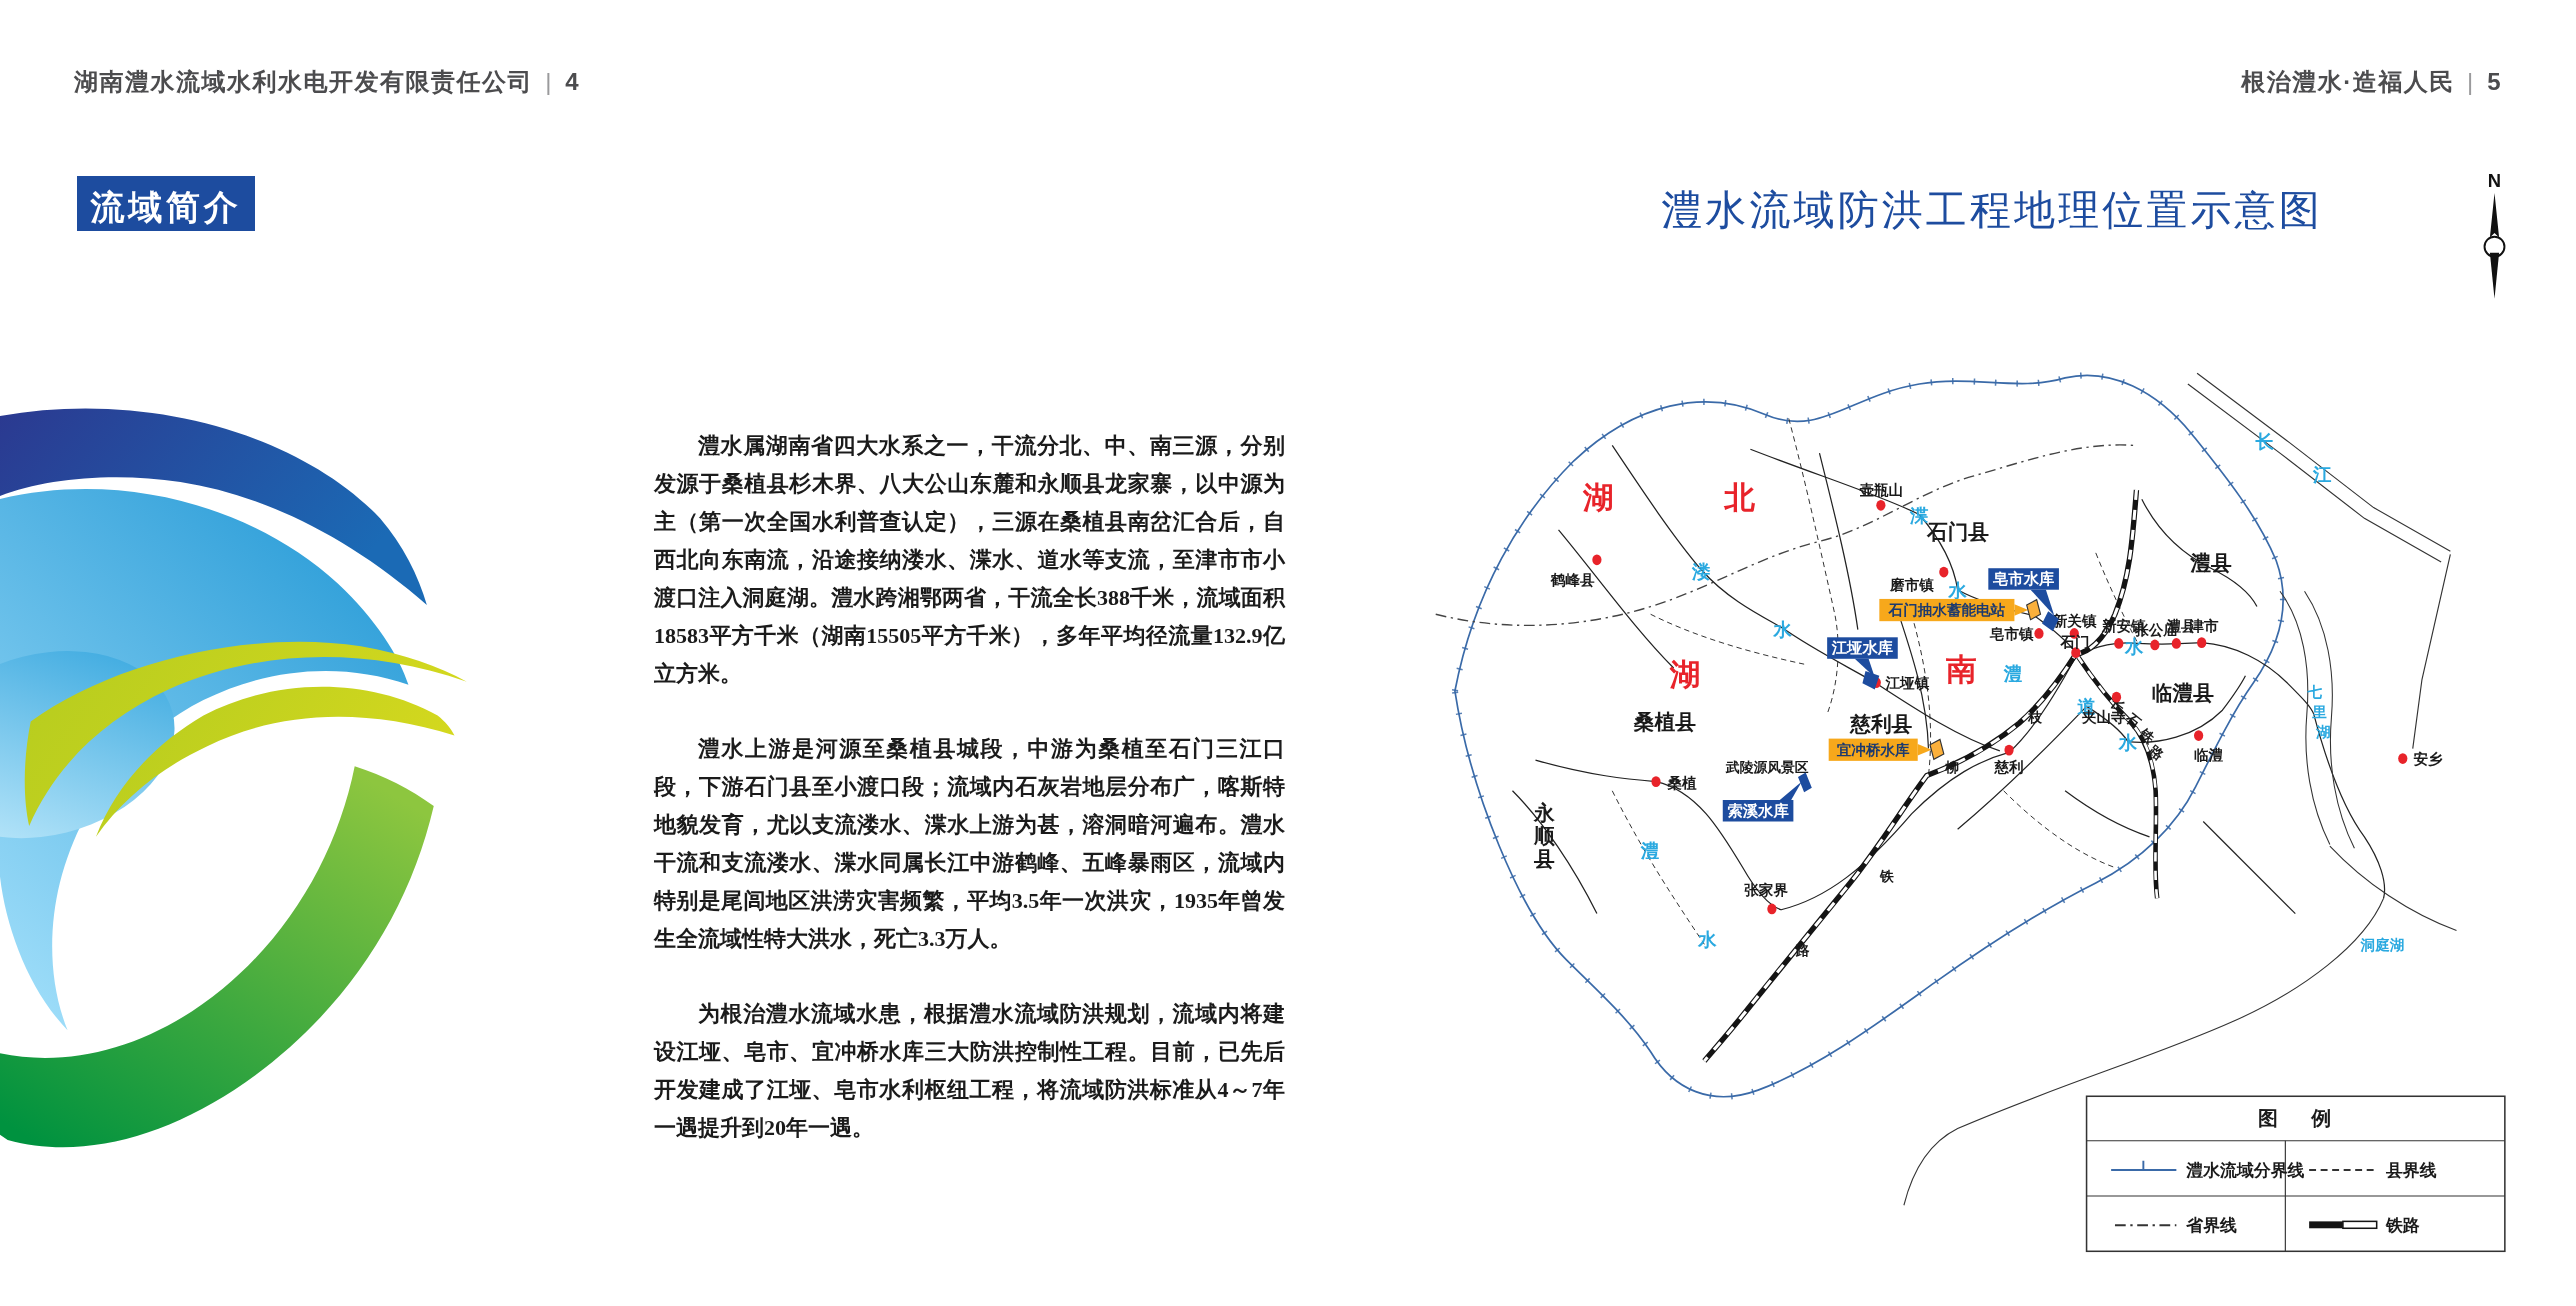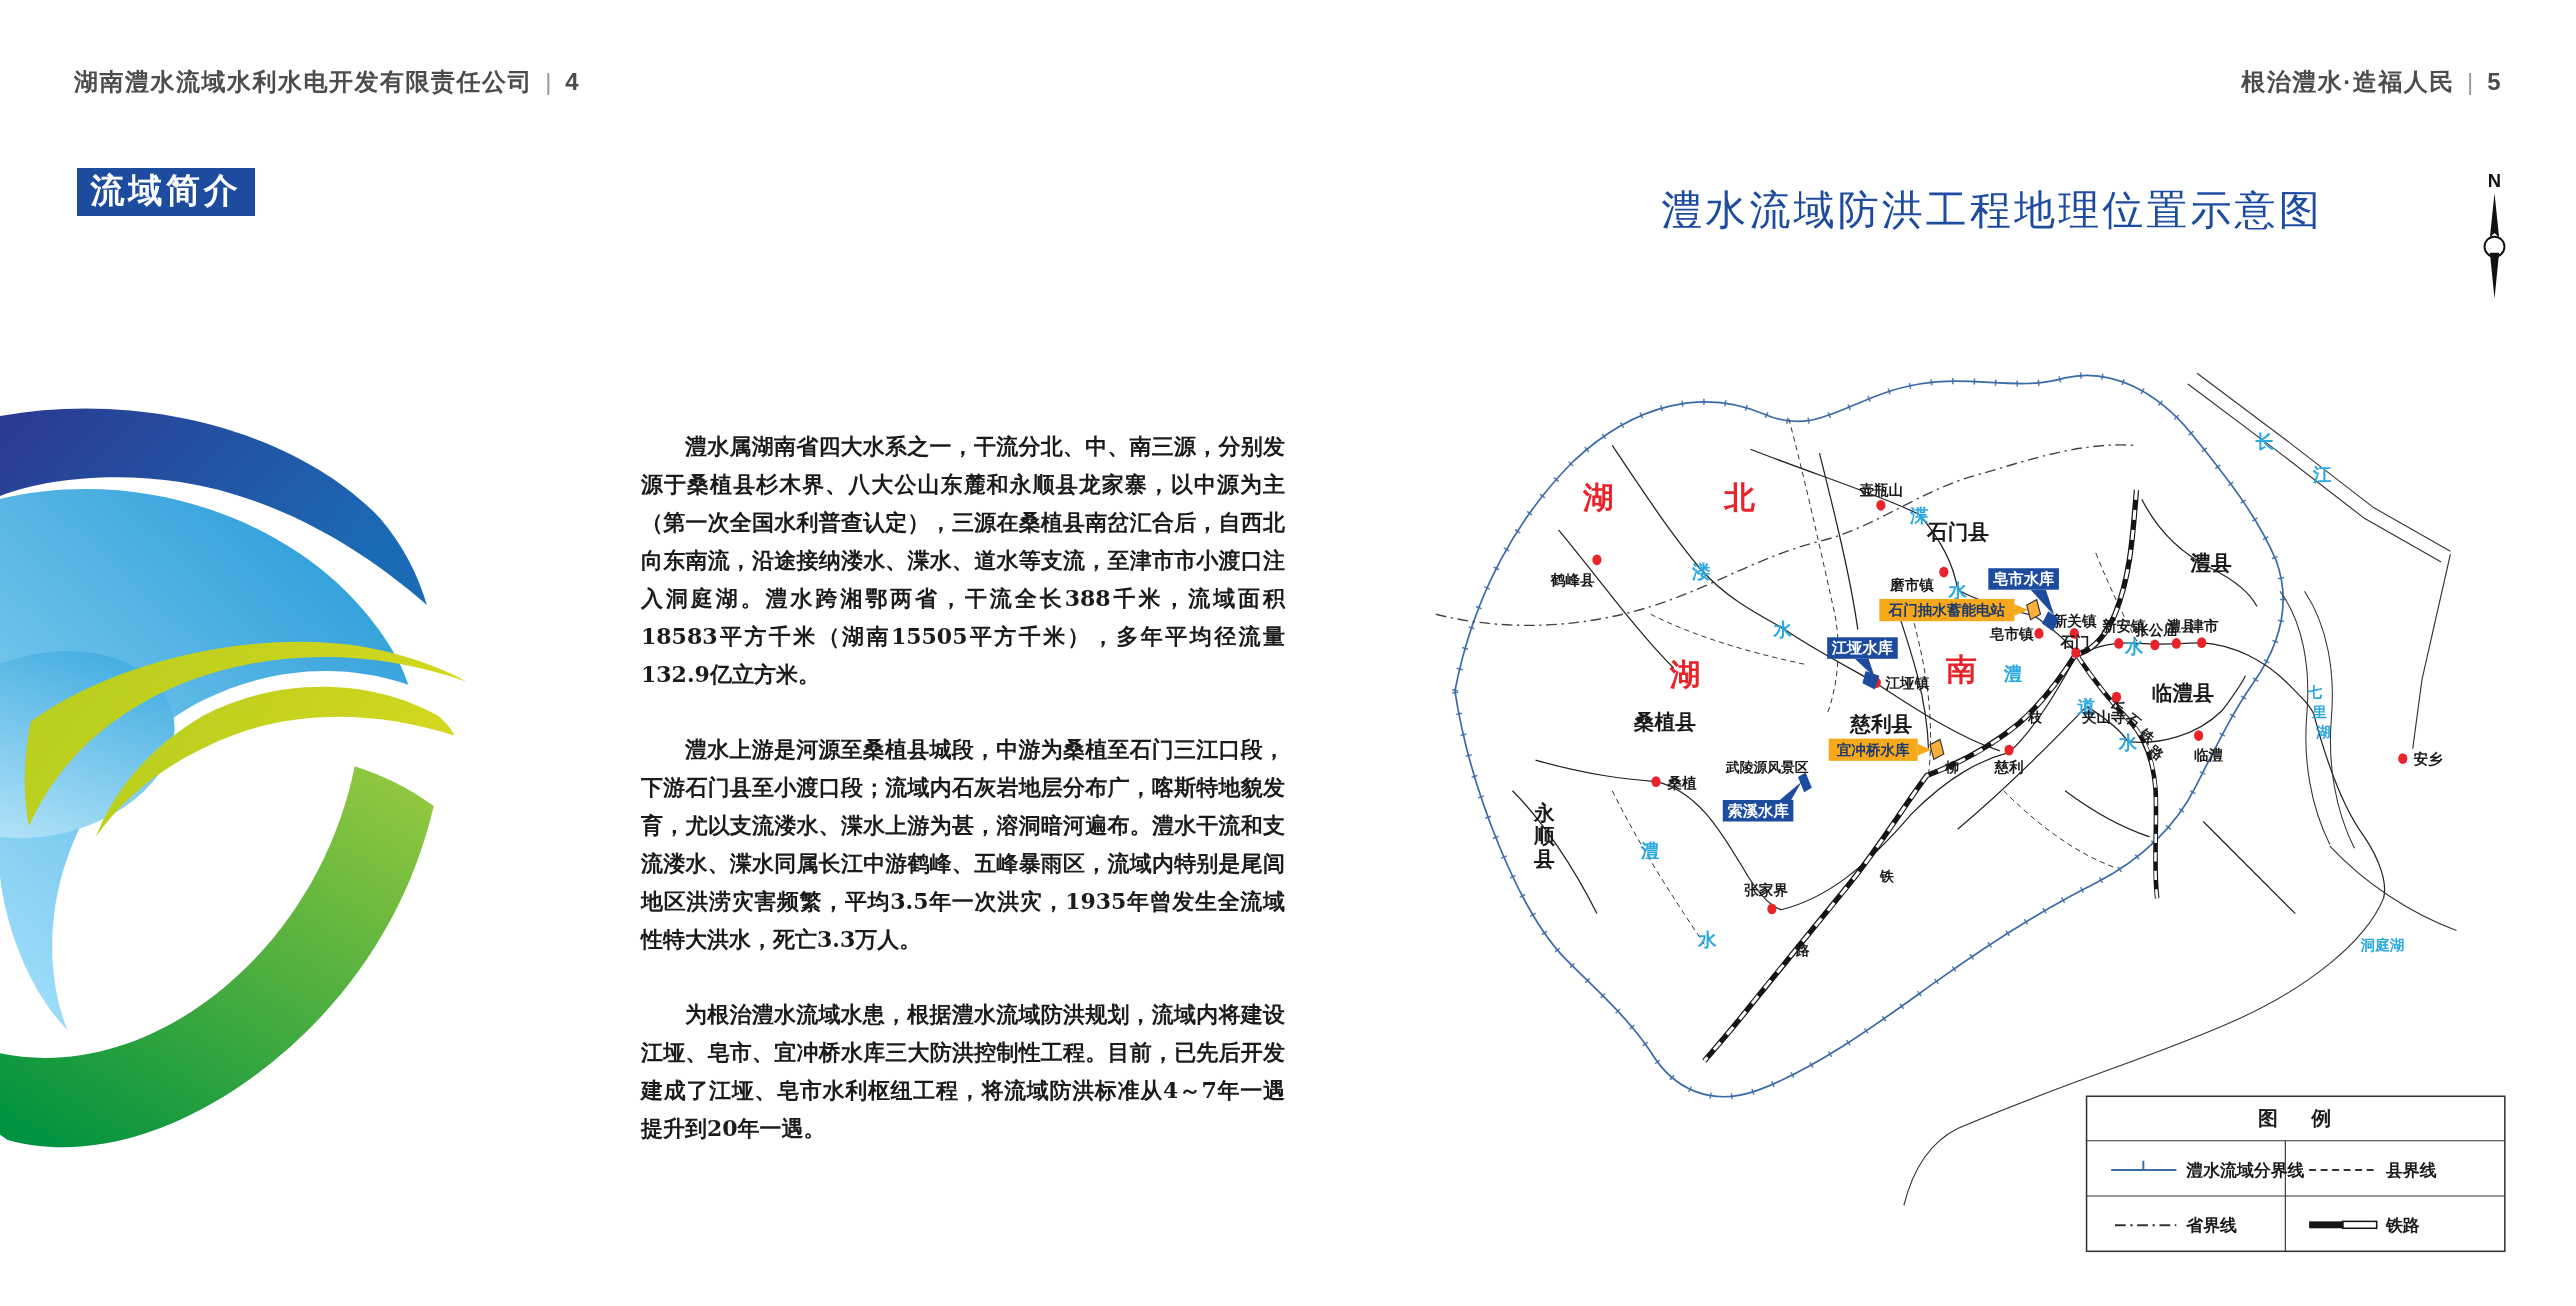--- a/index.html
+++ b/index.html
@@ -9,31 +9,31 @@
   }
   .abs{position:absolute;}
   
   .hdr{top:66px;font-size:24px;font-weight:bold;color:#4c4c4e;letter-spacing:1.5px;white-space:nowrap;}
   .hdr-left{left:74px;}
   .hdr-right{right:74px;}
   .hdr .divider{color:#9a9a9c;font-weight:400;padding:0 12.3px;}
   .hdr .pagenum{color:#4c4c4e;}
   
   .section-title{
-    left:77px;top:168px;width:178px;height:48px;background:#1d4c9f;color:#ffffff;
-    display:flex;align-items:flex-start;justify-content:center;
+    left:77px;top:176px;width:178px;height:55px;background:#1d4c9f;color:#ffffff;
+    display:flex;align-items:flex-end;justify-content:center;
     font-size:34px;font-weight:bold;letter-spacing:3.8px;
   }
   
   .bodytext{
     left:637px;top:427px;width:648px;
     font-family:"DejaVu Serif","Liberation Serif",serif;
     font-size:22px;font-weight:bold;color:#1b1b1b;line-height:38px;text-align:justify;
   }
-  .bodytext p{margin:0 0 37px 4px;text-indent:2em;}
+  .bodytext p{margin:0 0 37px 17px;text-indent:2em;font-family:Liberation Serif, serif;}
   
   .map-title{
     left:1493px;top:183px;width:998px;text-align:center;
     font-size:41px;font-weight:normal;color:#1d4c9f;letter-spacing:3.1px;white-space:nowrap;
   }
   svg text{font-family:"Liberation Sans",sans-serif;}
   .t-county{font-size:27px;font-weight:bold;fill:#1a1a1a;}
   .t-town{font-size:19px;font-weight:bold;fill:#1a1a1a;}
   .t-prov{font-size:40px;font-weight:bold;fill:#e8232a;}
   .t-river{font-size:24px;font-weight:bold;fill:#2aa9e0;}

